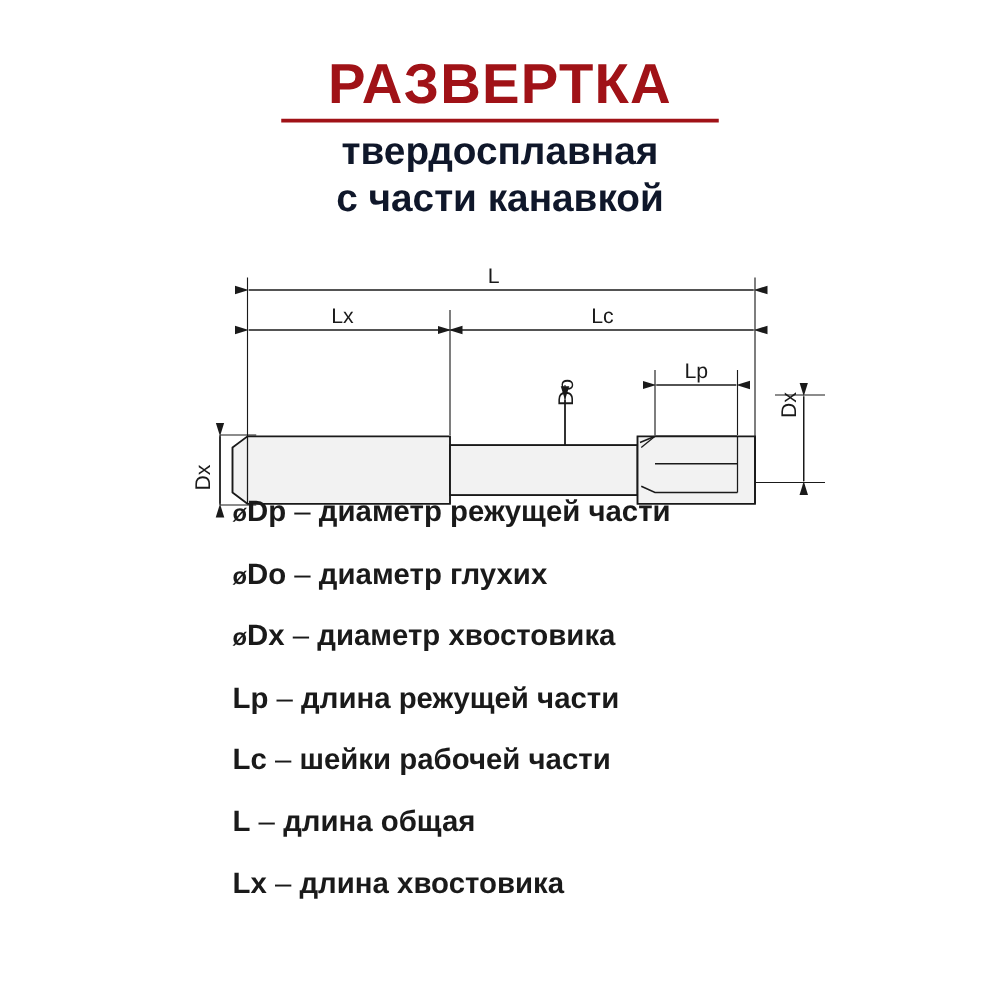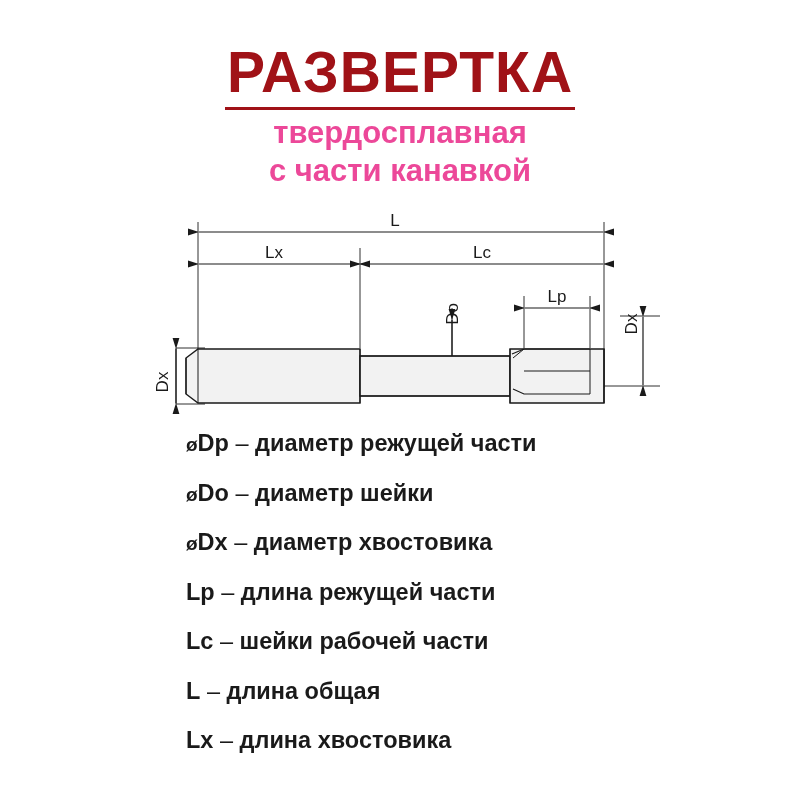--- a/index.html
+++ b/index.html
@@ -18,56 +18,56 @@
 
   
   #title-block {
     position: absolute;
     left: 0;
     top: 44px;
     width: 800px;
     text-align: center;
   }
   #main-title {
-    font-size: 57px;
+    font-size: 45px;
     font-weight: bold;
     color: #a01217;
     letter-spacing: 1px;
     line-height: 1.0;
     margin-bottom: 2px;
   }
   #title-rule {
     width: 350px;
     height: 3px;
     background: #a01217;
     margin: 6px auto 4px auto;
   }
   .subtitle {
     font-size: 31px;
     font-weight: bold;
-    color: #ec4899;
+    color: #0f172a;
     line-height: 1.22;
     letter-spacing: 0px;
   }
 
   
   #drawing {
     position: absolute;
     left: 0;
     top: 208px;
     width: 800px;
     height: 210px;
   }
   #drawing svg { display: block; }
 
   
   #legend {
     position: absolute;
     left: 186px;
-    top: 432px;
+    top: 398px;
     width: 600px;
   }
   .legend-row {
     font-size: 23.5px;
     color: #1a1a1a;
     line-height: 1.0;
     margin-bottom: 26px;
     white-space: nowrap;
   }
   .legend-sym {
@@ -172,21 +172,21 @@
 
     <div class="legend-row">
       <span class="legend-dia">ø</span><span class="legend-sym">Dp</span>
       <span>–</span>
       <span class="legend-desc">диаметр режущей части</span>
     </div>
 
     <div class="legend-row">
       <span class="legend-dia">ø</span><span class="legend-sym">Do</span>
       <span>–</span>
-      <span class="legend-desc">диаметр шейки</span>
+      <span class="legend-desc">диаметр глухих</span>
     </div>
 
     <div class="legend-row">
       <span class="legend-dia">ø</span><span class="legend-sym">Dx</span>
       <span>–</span>
       <span class="legend-desc">диаметр хвостовика</span>
     </div>
 
     <div class="legend-row">
       <span class="legend-sym">Lp</span>

